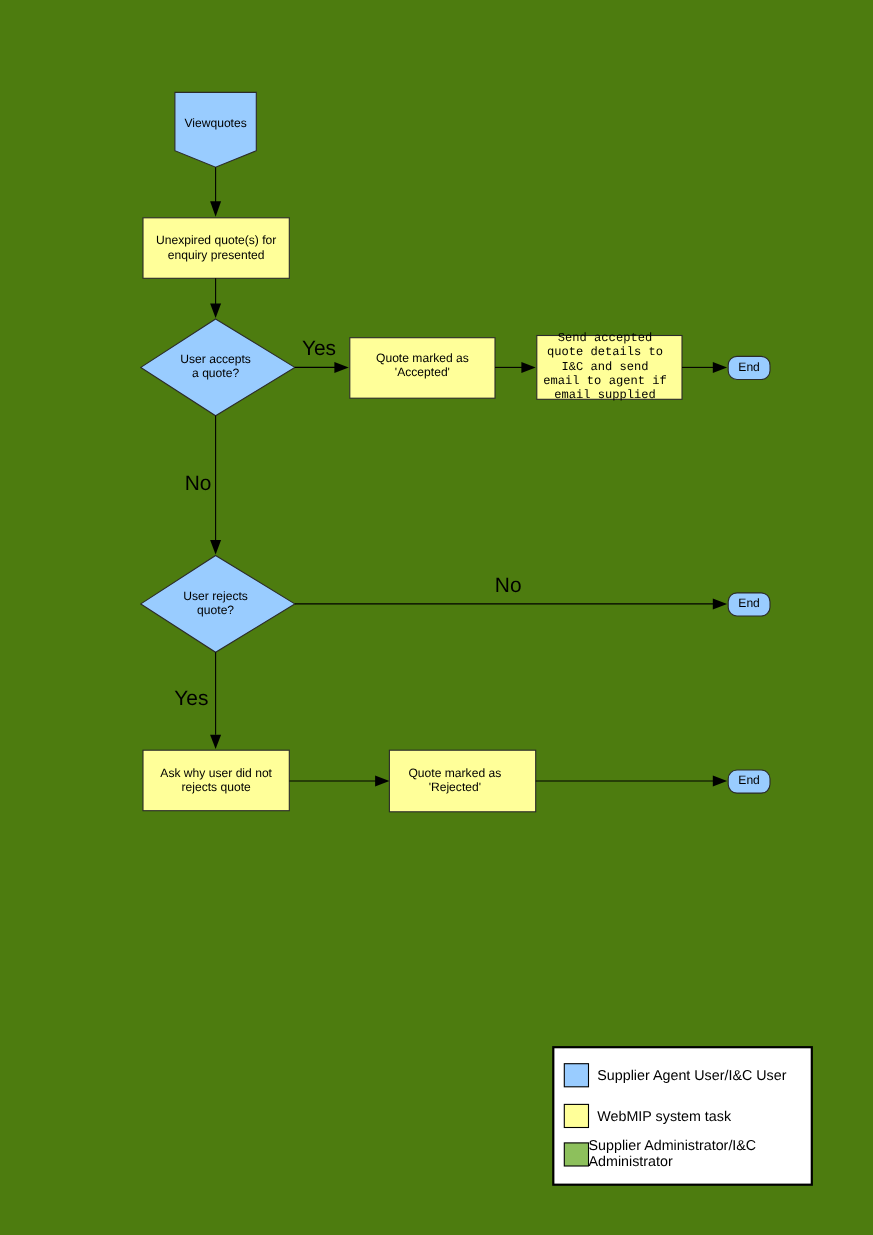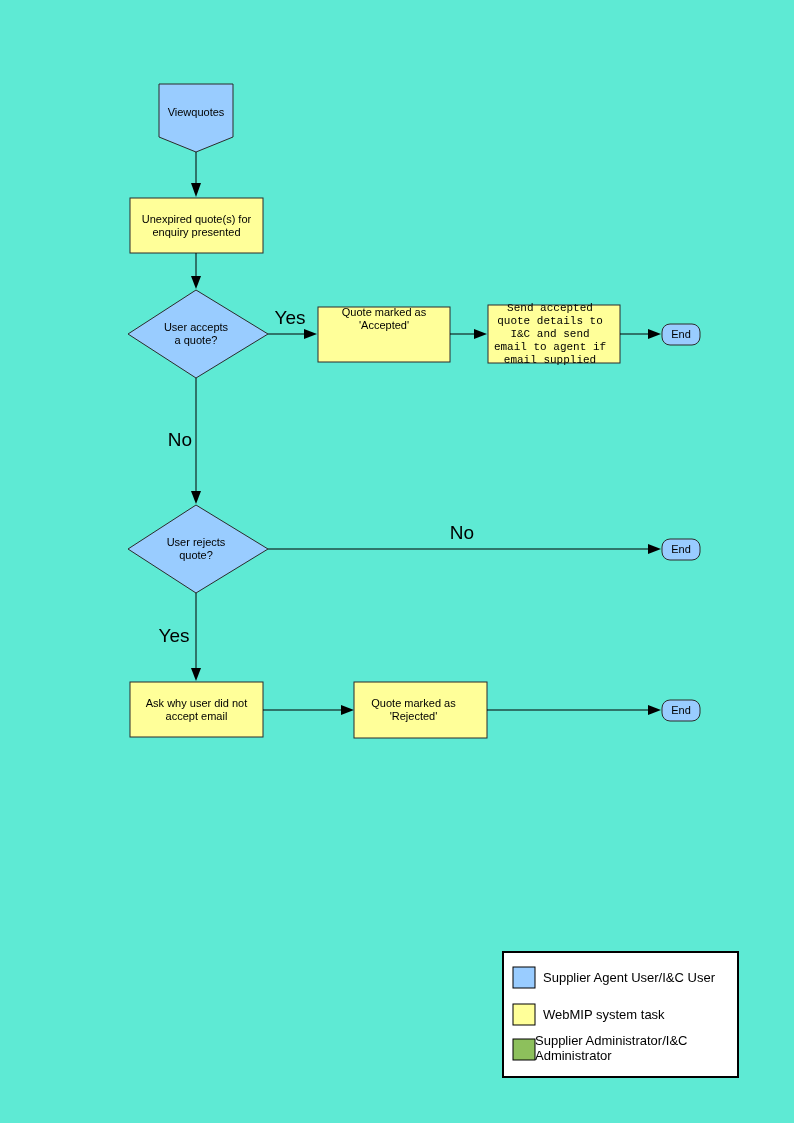--- a/index.html
+++ b/index.html
@@ -1,16 +1,16 @@
 <!DOCTYPE html>
 <html><head>
 <meta charset="utf-8">
 <style>
   html,body{margin:0;padding:0;background:#fff;}
-  #page{position:relative;width:794px;height:1123px;background:#5eead4;overflow:hidden;
+  #page{position:relative;width:794px;height:1123px;background:#4d7c0f;overflow:hidden;
         font-family:"Liberation Sans",sans-serif;color:#000;}
   #diagram-svg{position:absolute;left:0;top:0;}
   .shape{stroke:#2b2b2b;stroke-width:1;}
   .conn{stroke:#000;stroke-width:1;fill:none;}
   .ah{fill:#000;stroke:none;}
   .legend-frame{fill:#fff;stroke:#000;stroke-width:2;}
   .swatch{stroke:#000;stroke-width:1;}
   .label{position:absolute;display:flex;align-items:center;justify-content:center;
          text-align:center;font-size:11px;line-height:13px;box-sizing:border-box;}
   .pad5{padding:12px 5px;}
@@ -109,37 +109,37 @@
   </svg>
 
   <div class="label" style="left:159px;top:86px;width:74px;height:52px;">Viewquotes</div>
 
   <div class="label pad5" style="left:130px;top:198px;width:133px;height:55px;">Unexpired quote(s) for enquiry presented</div>
 
   <div class="label" style="left:162px;top:290px;width:68px;height:88px;">User accepts a quote?</div>
 
   <div class="edge-label" style="left:264px;top:303px;width:52px;height:30px;">Yes</div>
 
-  <div class="label pad5" style="left:318px;top:291px;width:132px;height:55px;text-align:center;">Quote  marked as 'Accepted'</div>
+  <div class="label pad5" style="left:318px;top:305px;width:132px;height:55px;text-align:center;">Quote  marked as 'Accepted'</div>
 
   <div class="label pad4" style="left:488px;top:305px;width:124px;height:58px;font-family:Liberation Mono, monospace;">Send accepted quote details to I&amp;C and send email to agent if email supplied</div>
 
   <div class="label end-label" style="left:662px;top:324px;width:38px;height:21px;">End</div>
 
   <div class="edge-label" style="left:158px;top:425px;width:44px;height:30px;">No</div>
 
   <div class="label" style="left:162px;top:505px;width:68px;height:88px;">User rejects quote?</div>
 
   <div class="edge-label" style="left:438px;top:519px;width:48px;height:28px;">No</div>
 
   <div class="label end-label" style="left:662px;top:539px;width:38px;height:21px;">End</div>
 
   <div class="edge-label" style="left:146px;top:621px;width:56px;height:30px;">Yes</div>
 
-  <div class="label pad5" style="left:130px;top:682px;width:133px;height:55px;">Ask why user did not accept email</div>
+  <div class="label pad5" style="left:130px;top:682px;width:133px;height:55px;">Ask why user did not rejects quote</div>
 
   <div class="label pad5" style="left:354px;top:682px;width:119px;height:56px;">Quote  marked as 'Rejected'</div>
 
   <div class="label end-label" style="left:662px;top:700px;width:38px;height:21px;">End</div>
 
   <div class="legend-label" style="left:543px;top:967px;width:192px;height:21px;">Supplier Agent User/I&amp;C User</div>
 
   <div class="legend-label" style="left:543px;top:1004px;width:192px;height:21px;">WebMIP system task</div>
 
   <div class="legend-label" style="left:535px;top:1031px;width:196px;height:34px;">Supplier Administrator/I&amp;C Administrator</div>

